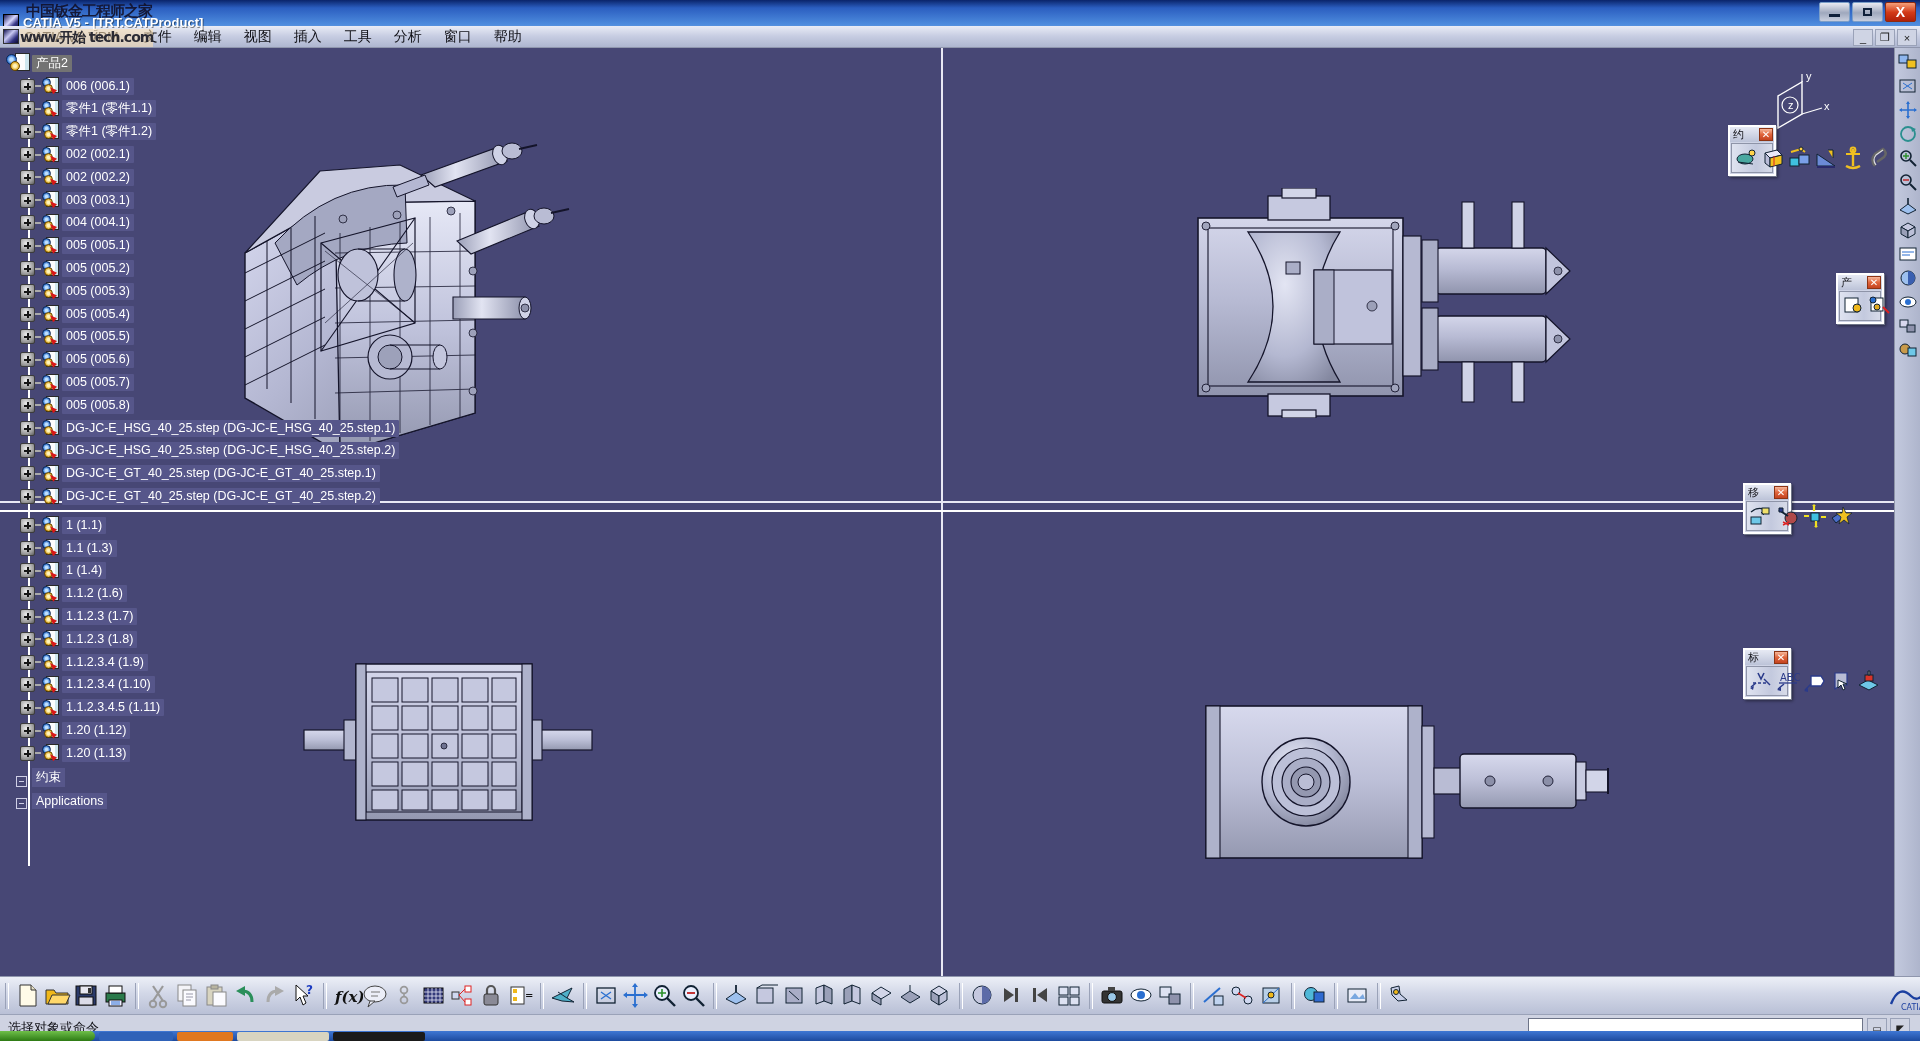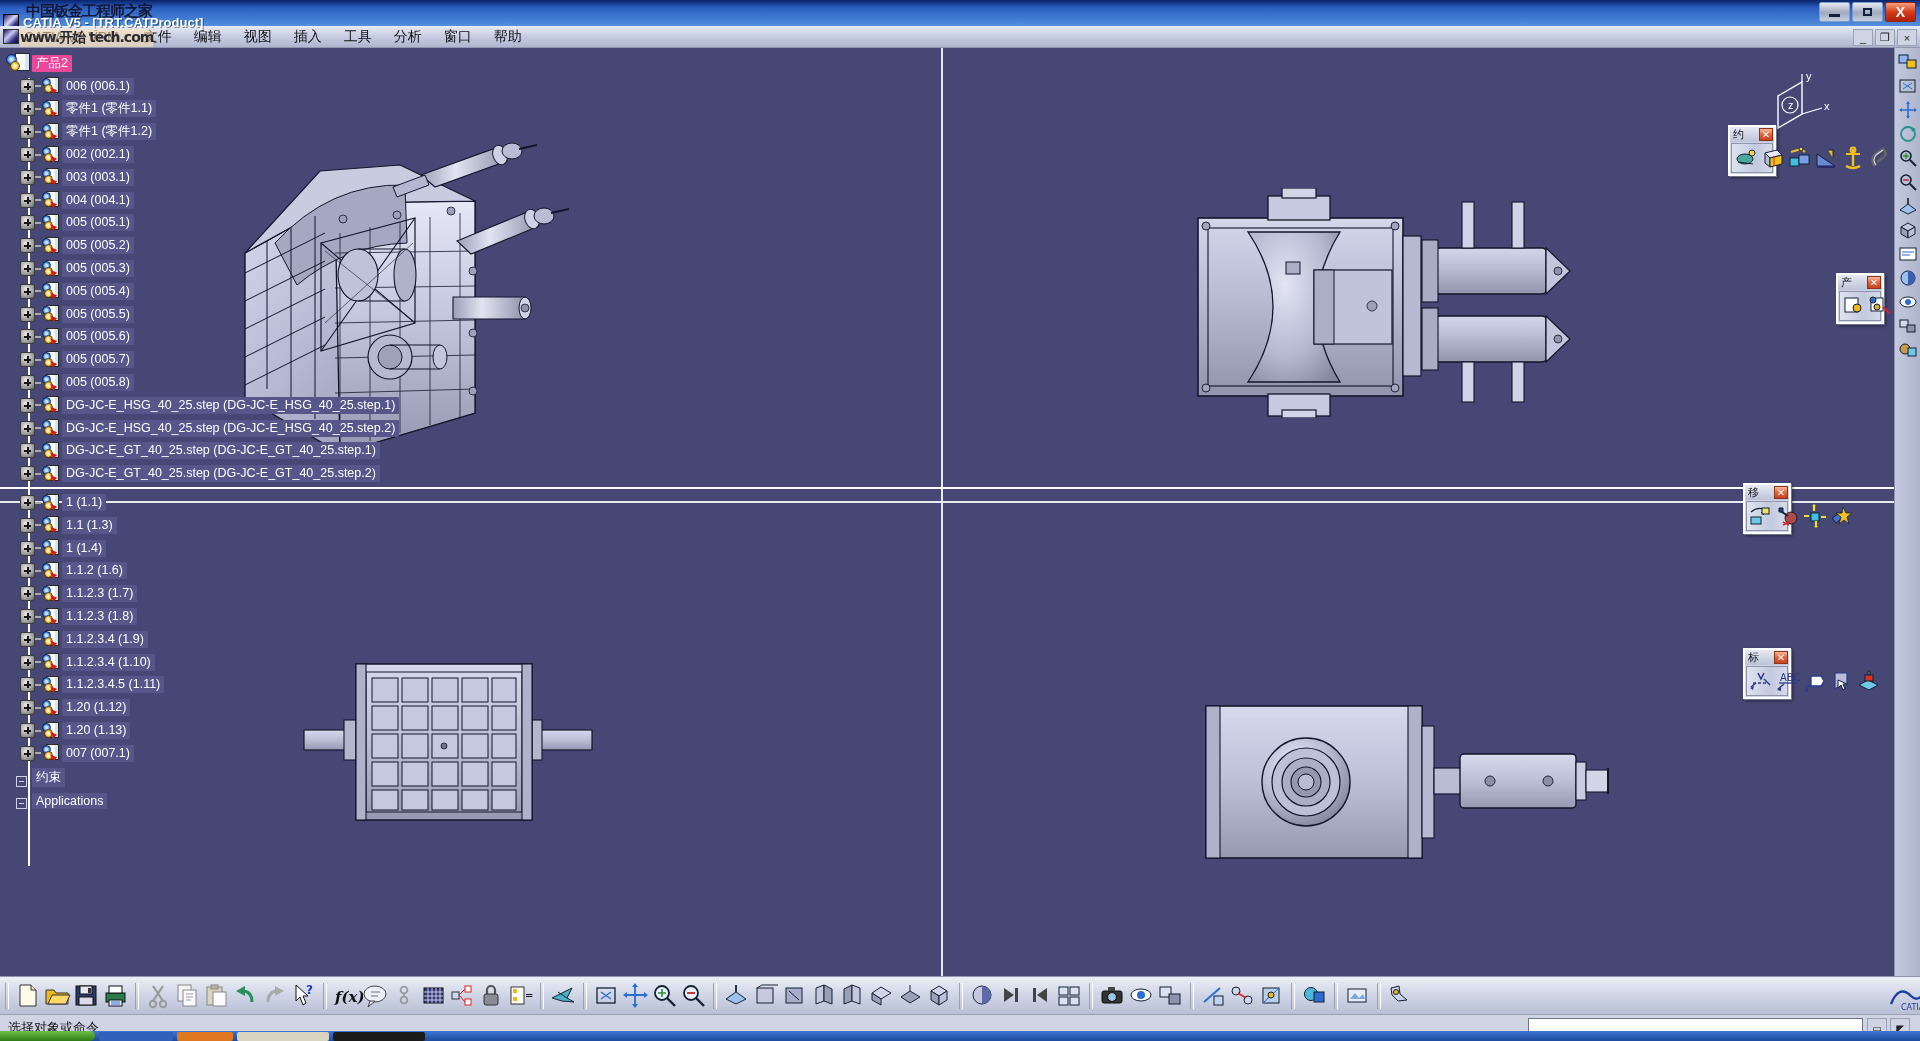--- a/index.html
+++ b/index.html
@@ -128,21 +128,21 @@
   }
   .t-icon .redmark{
     position:absolute;left:9px;top:10px;width:7px;height:7px;
     background:#d81818;clip-path:polygon(0 0,100% 45%,45% 100%);
   }
   .t-label{
     color:#ffffff;font-size:12.5px;line-height:15px;
     padding:1px 4px;background:#56568a;border-radius:1px;
     font-family:"Liberation Sans",sans-serif;
   }
-  .tree-row.root .t-label{background:#ec4899;}
+  .tree-row.root .t-label{background:#737373;}
   .tree-row.root{padding-left:0;}
   .root-icon{
     width:26px;height:20px;margin-left:6px;position:relative;flex:0 0 auto;
   }
   .root-icon .page{
     position:absolute;left:9px;top:0;width:15px;height:18px;
     background:#fdfdfd;border:1px solid #2a2a2a;box-sizing:border-box;
     box-shadow:inset -4px 0 0 #cfe7ee;
   }
   .root-icon .gearblue{
@@ -562,20 +562,31 @@
           </div>
           <div class="tree-row">
             <span class="t-plus"></span>
             <span class="t-dash"></span>
             <span class="t-icon">
               <span class="page"></span>
               <span class="gearblue"></span>
               <span class="gearyel"></span>
               <span class="redmark"></span>
             </span>
+            <span class="t-label">002 (002.2)</span>
+          </div>
+          <div class="tree-row">
+            <span class="t-plus"></span>
+            <span class="t-dash"></span>
+            <span class="t-icon">
+              <span class="page"></span>
+              <span class="gearblue"></span>
+              <span class="gearyel"></span>
+              <span class="redmark"></span>
+            </span>
             <span class="t-label">003 (003.1)</span>
           </div>
           <div class="tree-row">
             <span class="t-plus"></span>
             <span class="t-dash"></span>
             <span class="t-icon">
               <span class="page"></span>
               <span class="gearblue"></span>
               <span class="gearyel"></span>
               <span class="redmark"></span>
@@ -828,31 +839,20 @@
           <div class="tree-row">
             <span class="t-plus"></span>
             <span class="t-dash"></span>
             <span class="t-icon">
               <span class="page"></span>
               <span class="gearblue"></span>
               <span class="gearyel"></span>
               <span class="redmark"></span>
             </span>
             <span class="t-label">1.20 (1.13)</span>
-          </div>
-          <div class="tree-row">
-            <span class="t-plus"></span>
-            <span class="t-dash"></span>
-            <span class="t-icon">
-              <span class="page"></span>
-              <span class="gearblue"></span>
-              <span class="gearyel"></span>
-              <span class="redmark"></span>
-            </span>
-            <span class="t-label">007 (007.1)</span>
           </div>
         </div>
 
       <div class="tail-row">
         <span class="tbox"></span>
         <span class="tlab">约束</span>
       </div>
       <div class="tail-row">
         <span class="tbox"></span>
         <span class="tlab">Applications</span>

